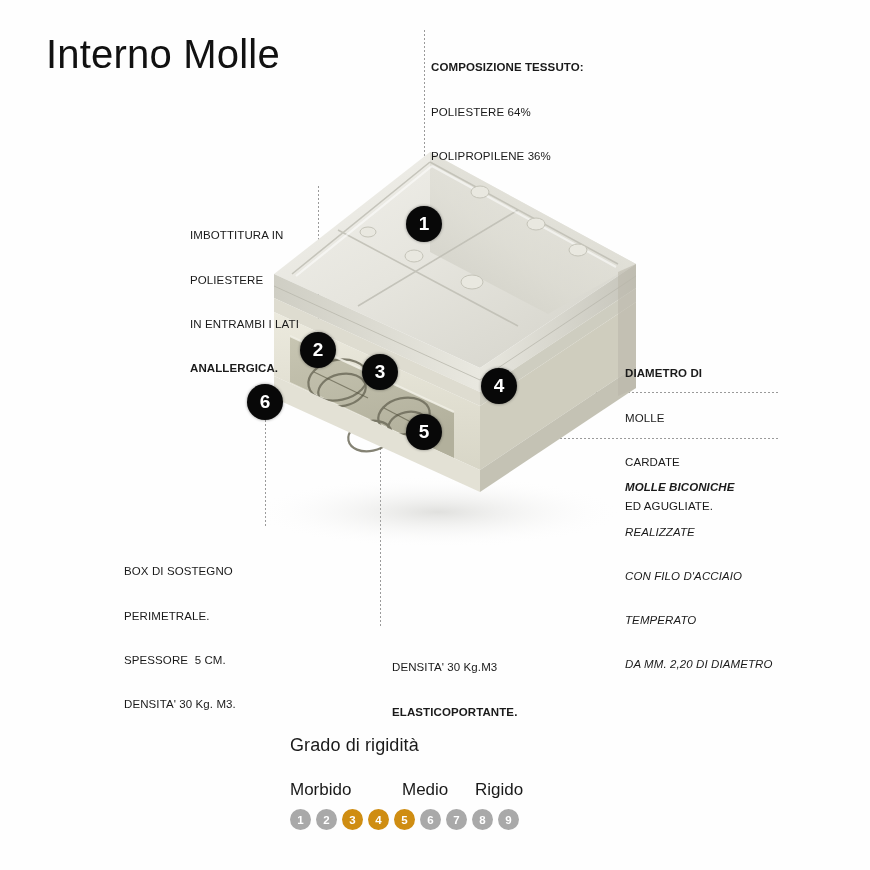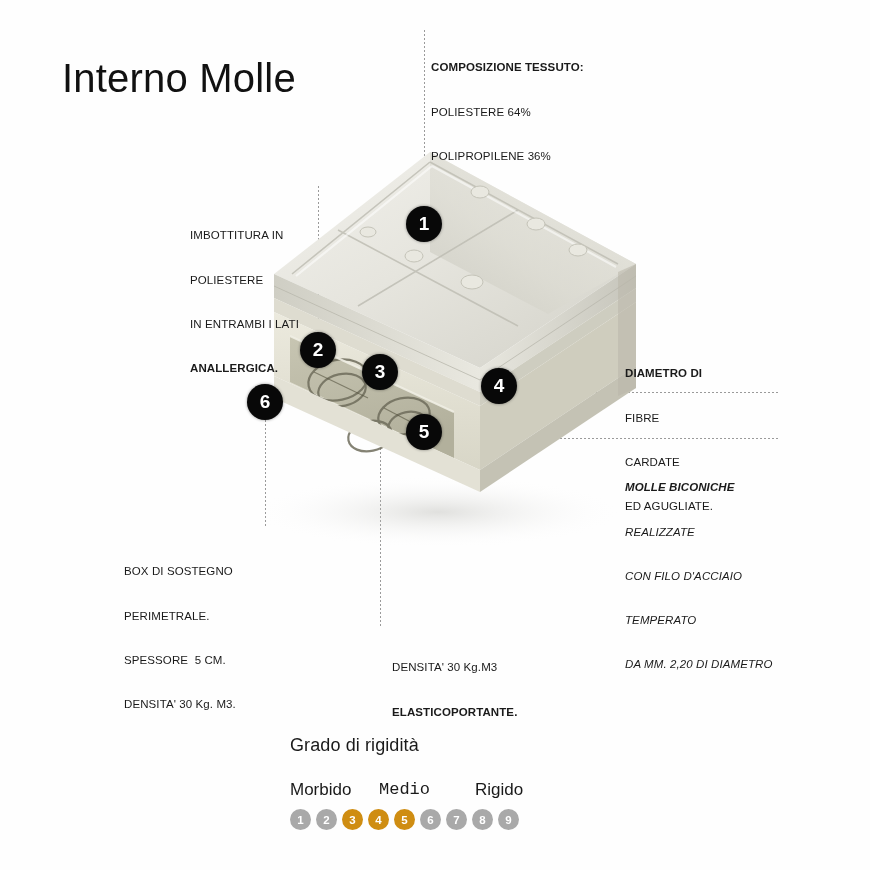--- a/index.html
+++ b/index.html
@@ -4,23 +4,23 @@
 <style>
   html,body{margin:0;padding:0;background:#ffffff;}
   body{
     width:870px;height:870px;position:relative;overflow:hidden;
     font-family:"Liberation Sans","DejaVu Sans",sans-serif;
     background:#fefefe;
   }
 
   
   #page-title{
-    position:absolute;left:46px;top:56px;
+    position:absolute;left:46px;top:32px;
     font-size:40px;font-weight:300;letter-spacing:.2px;
-    color:#111;line-height:1.1;white-space:nowrap;margin-left:16px;
+    color:#111;line-height:1.1;white-space:nowrap;
   }
 
   
   .annot{position:absolute;color:#1a1a1a;font-size:11.5px;line-height:1.28;
          letter-spacing:.1px;white-space:pre;}
   .annot .b{font-weight:bold;}
   .annot .r{font-weight:normal;}
   .annot-line{display:block;}
 
   #annot-composizione{left:431px;top:31px;}
@@ -64,21 +64,21 @@
   #marker-4{left:481px;top:368px;}
   #marker-5{left:406px;top:414px;}
   #marker-6{left:247px;top:384px;}
 
   
   #rigidity{position:absolute;left:290px;top:735px;width:300px;}
   #rigidity-title{font-size:18px;font-weight:400;color:#1a1a1a;letter-spacing:.1px;}
   #rigidity-labels{margin-top:24px;position:relative;height:20px;}
   .rig-label{position:absolute;font-size:17px;font-weight:400;color:#1a1a1a;}
   #rig-label-0{left:0px;}
-  #rig-label-1{left:89px;font-family:Liberation Mono, monospace;}
+  #rig-label-1{left:112px;}
   #rig-label-2{left:185px;}
   #rigidity-dots{margin-top:9px;display:flex;gap:5px;}
   .rig-dot{
     width:21px;height:21px;border-radius:50%;
     display:flex;align-items:center;justify-content:center;
     font-size:11.5px;font-weight:bold;color:#ffffff;
   }
 </style>
 </head>
 <body>
@@ -205,21 +205,21 @@
 
 <div class="annot" id="annot-imbottitura">
   <span class="annot-line r">IMBOTTITURA IN</span>
   <span class="annot-line r">POLIESTERE</span>
   <span class="annot-line r">IN ENTRAMBI I LATI</span>
   <span class="annot-line b">ANALLERGICA.</span>
 </div>
 
 <div class="annot" id="annot-isolante">
   <span class="annot-line b">DIAMETRO DI</span>
-  <span class="annot-line r">FIBRE</span>
+  <span class="annot-line r">MOLLE</span>
   <span class="annot-line r">CARDATE</span>
   <span class="annot-line r">ED AGUGLIATE.</span>
 </div>
 
 <div class="annot" id="annot-molle">
   <span class="annot-line b">MOLLE BICONICHE</span>
   <span class="annot-line r">REALIZZATE</span>
   <span class="annot-line r">CON FILO D'ACCIAIO</span>
   <span class="annot-line r">TEMPERATO</span>
   <span class="annot-line r">DA MM. 2,20 DI DIAMETRO</span>

